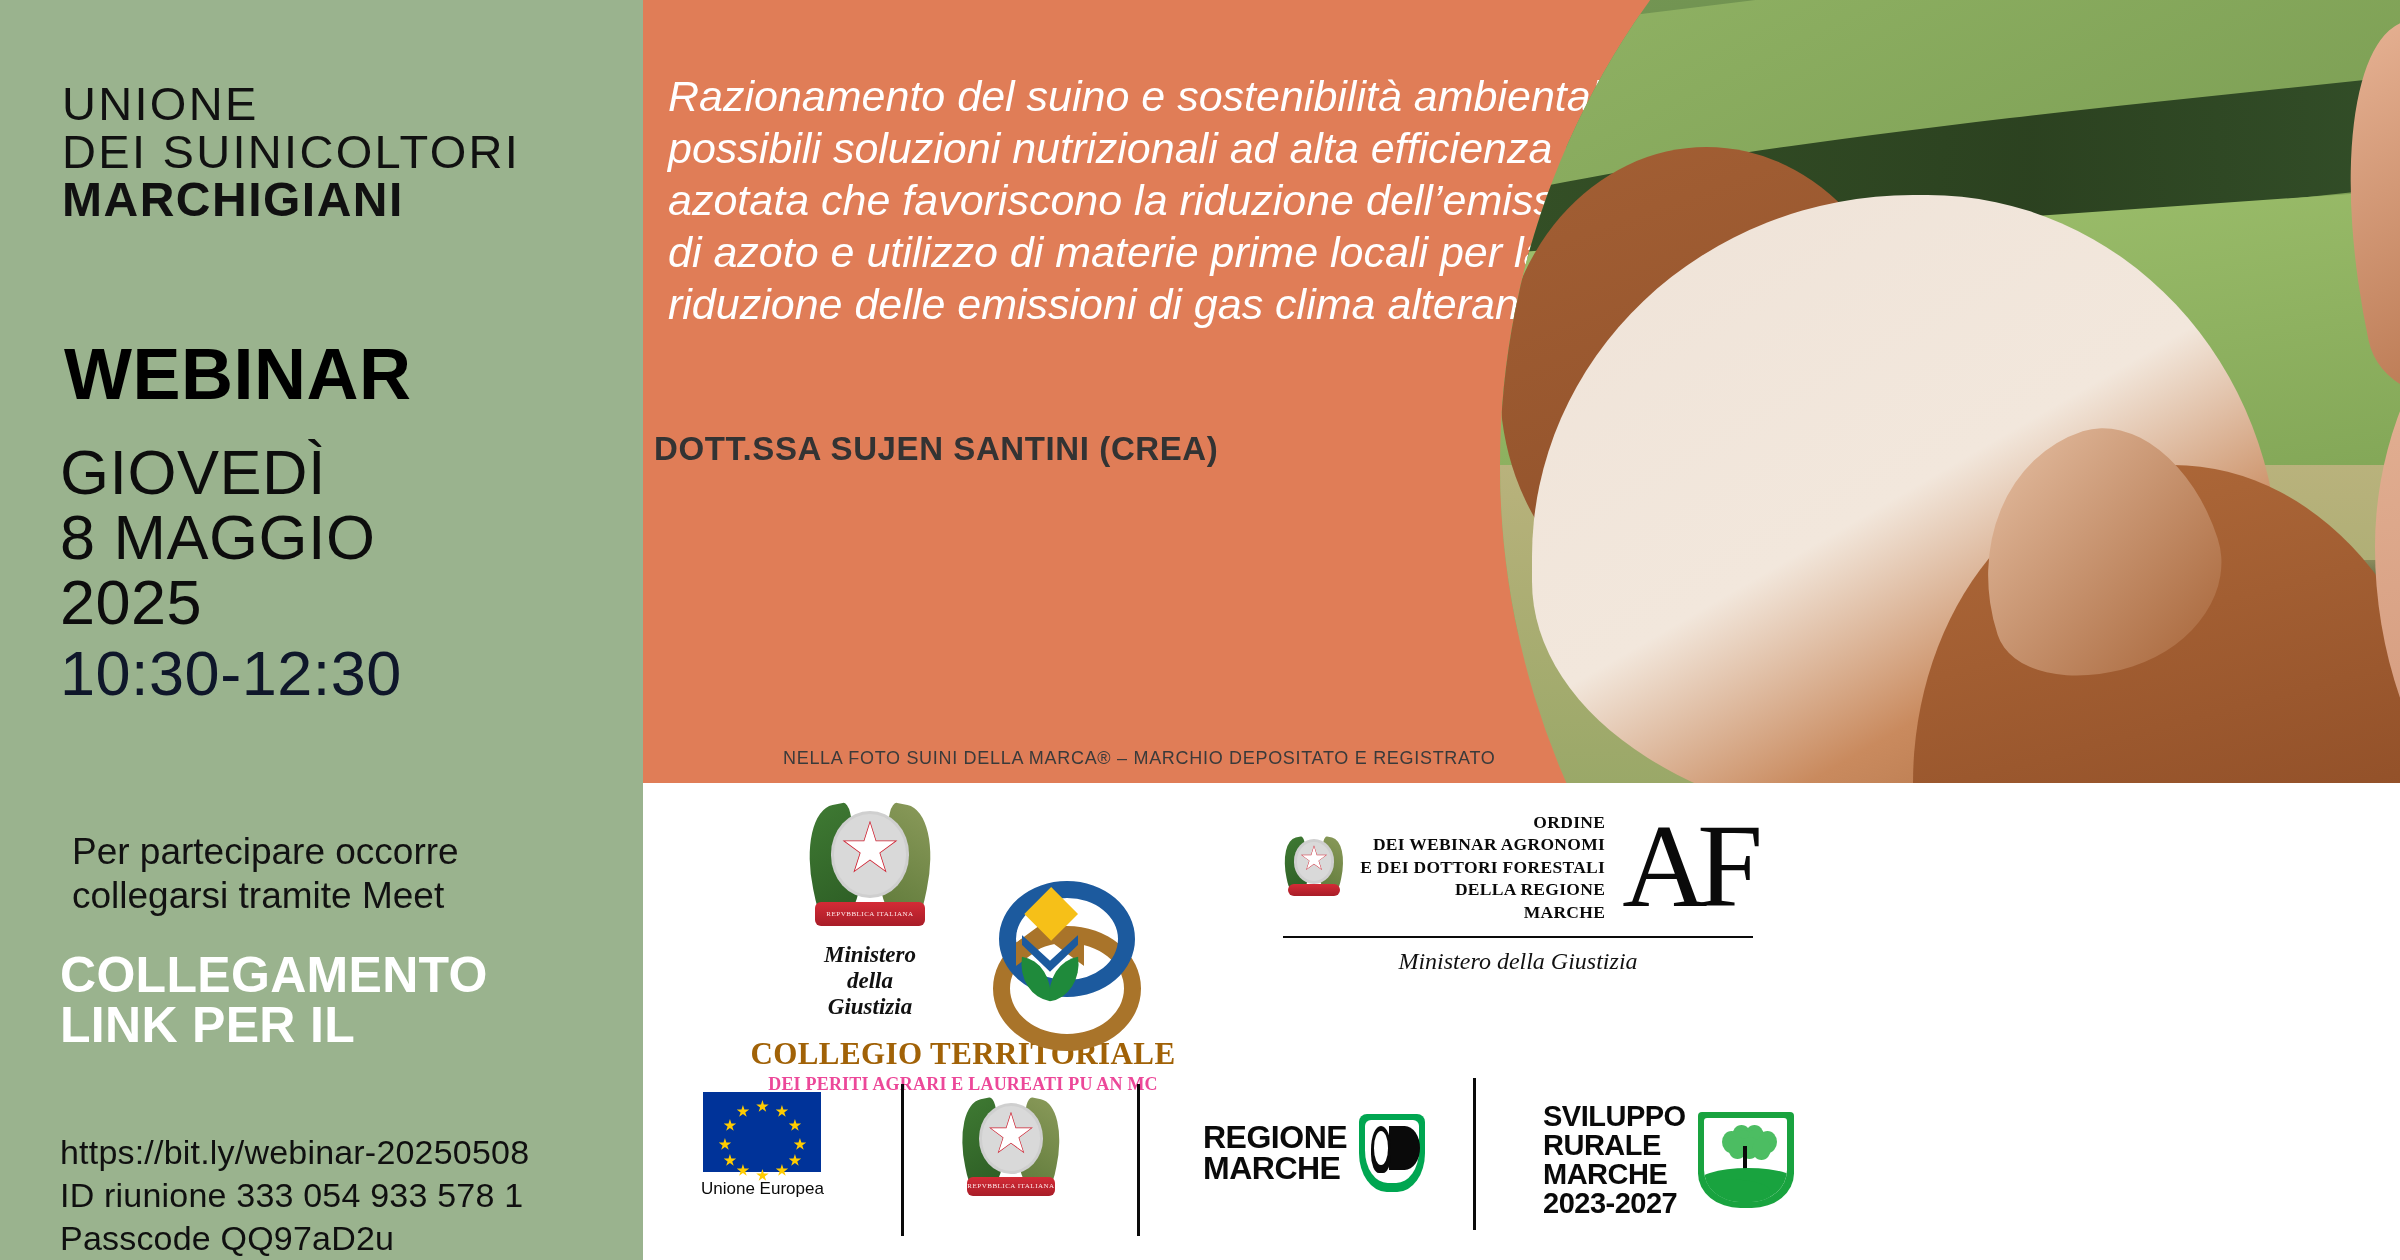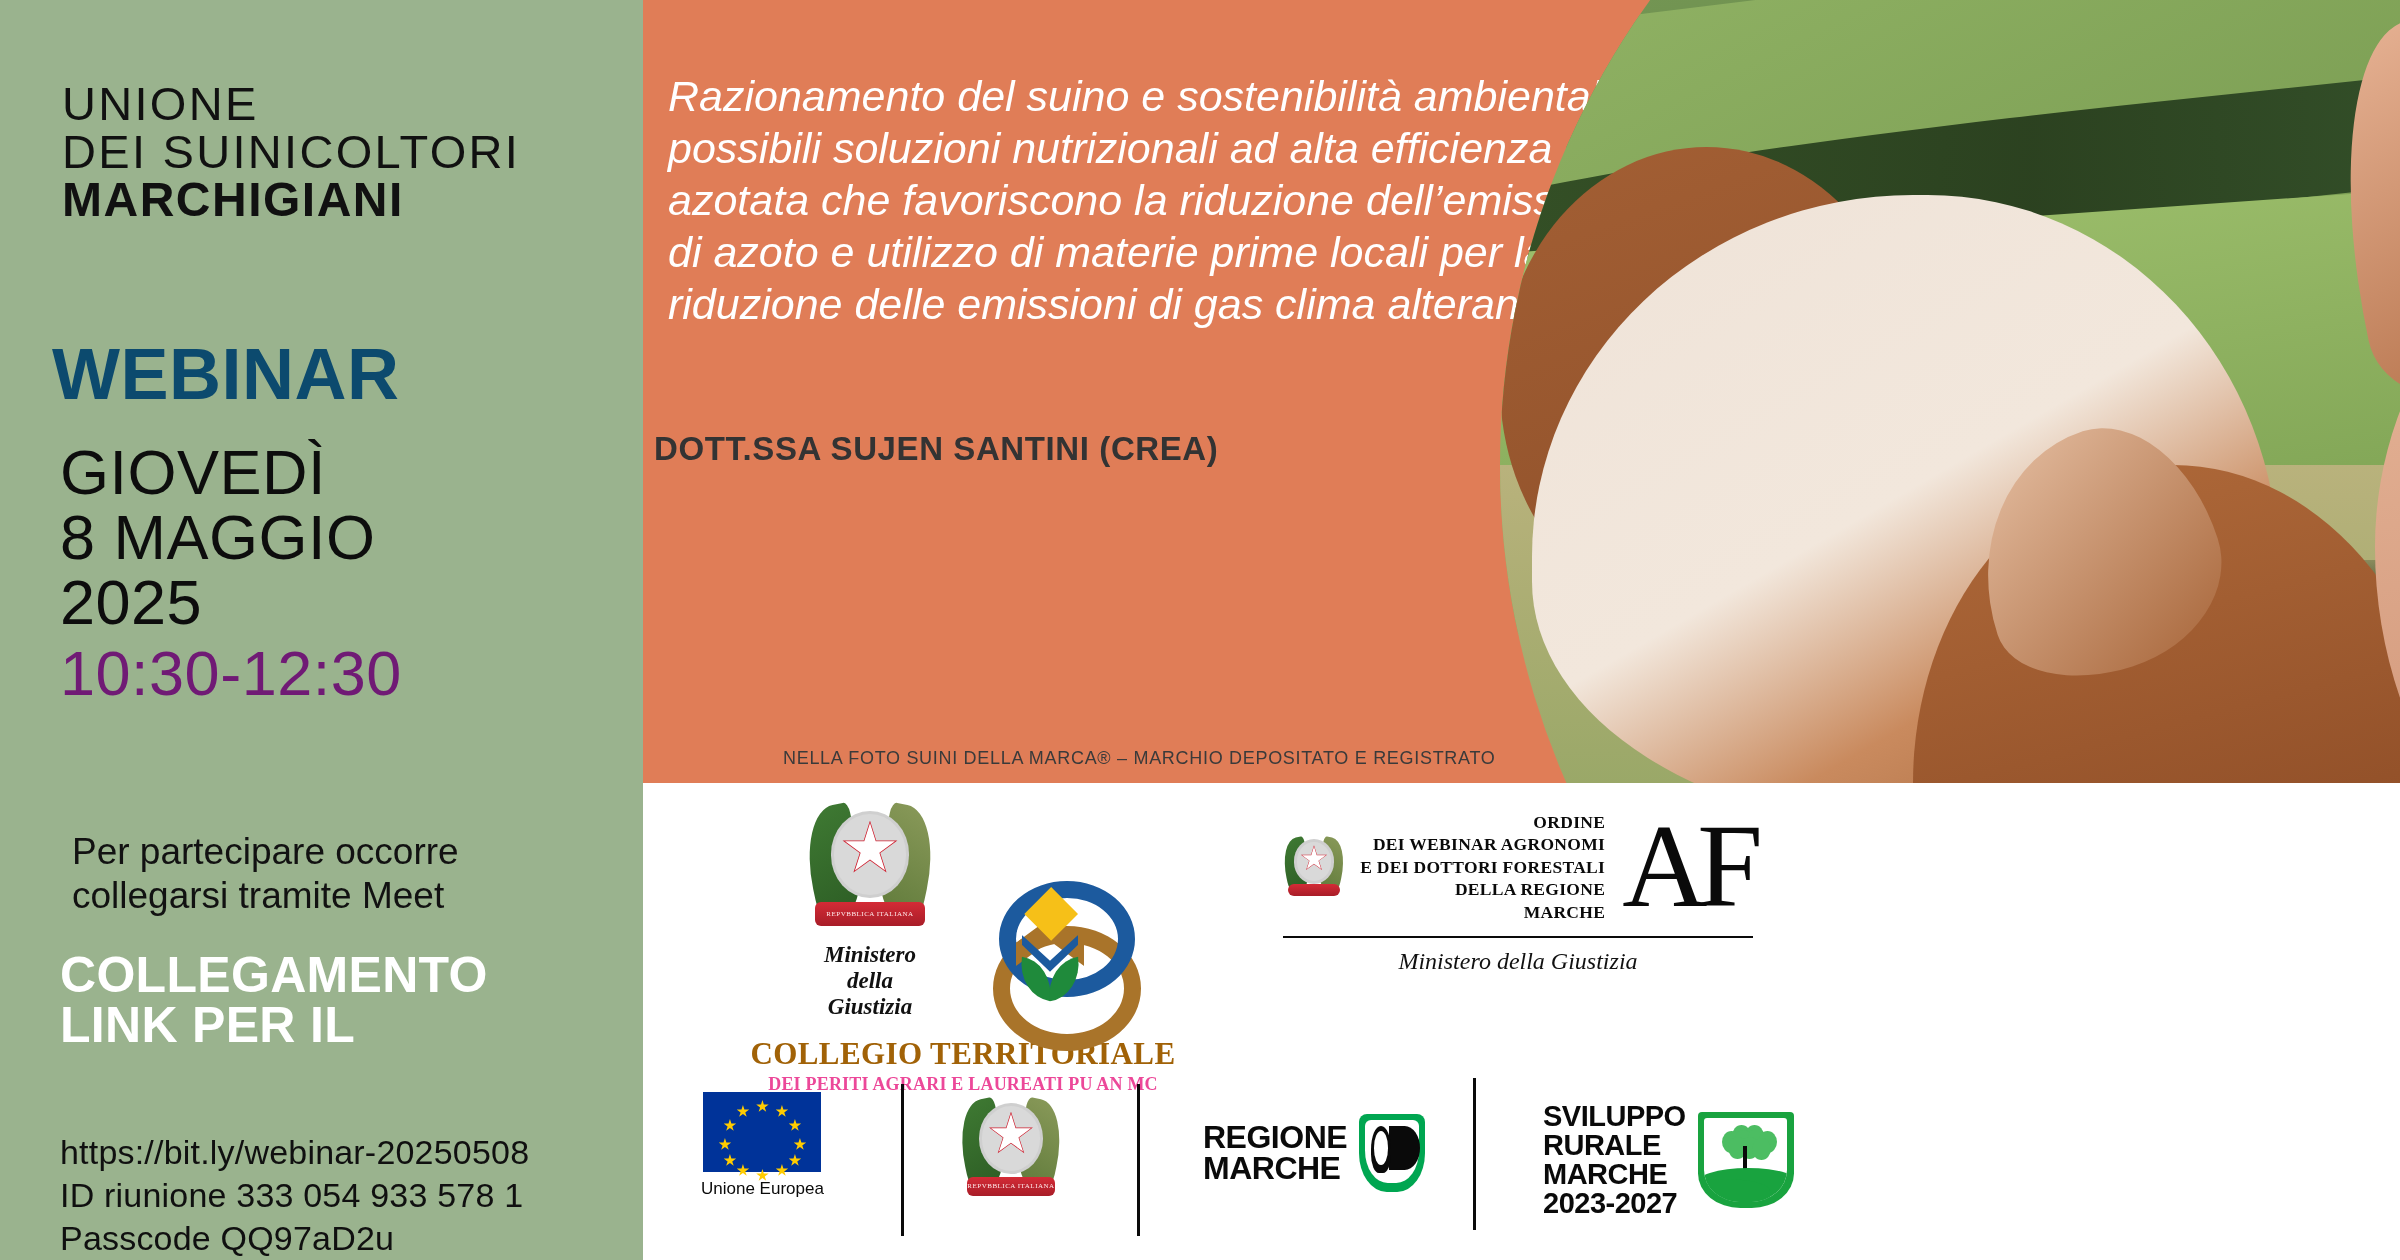--- a/index.html
+++ b/index.html
@@ -14,26 +14,26 @@
   .left-col{
     position:absolute;left:0;top:0;width:643px;height:1260px;
     background:#9ab38e;
     box-sizing:border-box;padding:0 0 0 62px;
   }
   .org-name{position:absolute;top:80px;left:62px;line-height:1.02;}
   .org-line{font-size:47px;letter-spacing:2.3px;color:#111;font-weight:400;display:block;}
   .org-line.bold{font-weight:800;letter-spacing:1.5px;font-size:48px;}
 
   .webinar-word{
-    position:absolute;top:338px;left:52px;
-    font-size:72px;font-weight:800;color:#0c4a6e;letter-spacing:0.5px;line-height:1;text-align:right;
+    position:absolute;top:338px;left:64px;
+    font-size:72px;font-weight:800;color:#000000;letter-spacing:0.5px;line-height:1;text-align:right;
   }
   .date-block{position:absolute;top:440px;left:60px;line-height:1.03;}
   .date-line{display:block;font-size:63px;color:#0d0d0d;font-weight:400;letter-spacing:0.5px;}
-  .time-line{display:block;font-size:63px;color:#701a75;font-weight:400;letter-spacing:0.5px;margin-top:6px;}
+  .time-line{display:block;font-size:63px;color:#0f172a;font-weight:400;letter-spacing:0.5px;margin-top:6px;}
 
   .join-note{position:absolute;top:830px;left:60px;width:560px;line-height:1.2;margin-left:12px;}
   .join-note span{display:block;font-size:37px;color:#121212;font-weight:400;}
 
   .link-head{position:absolute;top:950px;left:60px;line-height:1.0;}
   .link-head span{display:block;font-size:50px;font-weight:800;color:#ffffff;letter-spacing:0.3px;}
 
   .conn{position:absolute;top:1131px;left:60px;line-height:1.26;}
   .conn span{display:block;font-size:34px;color:#101010;font-weight:400;letter-spacing:0.2px;}
 

